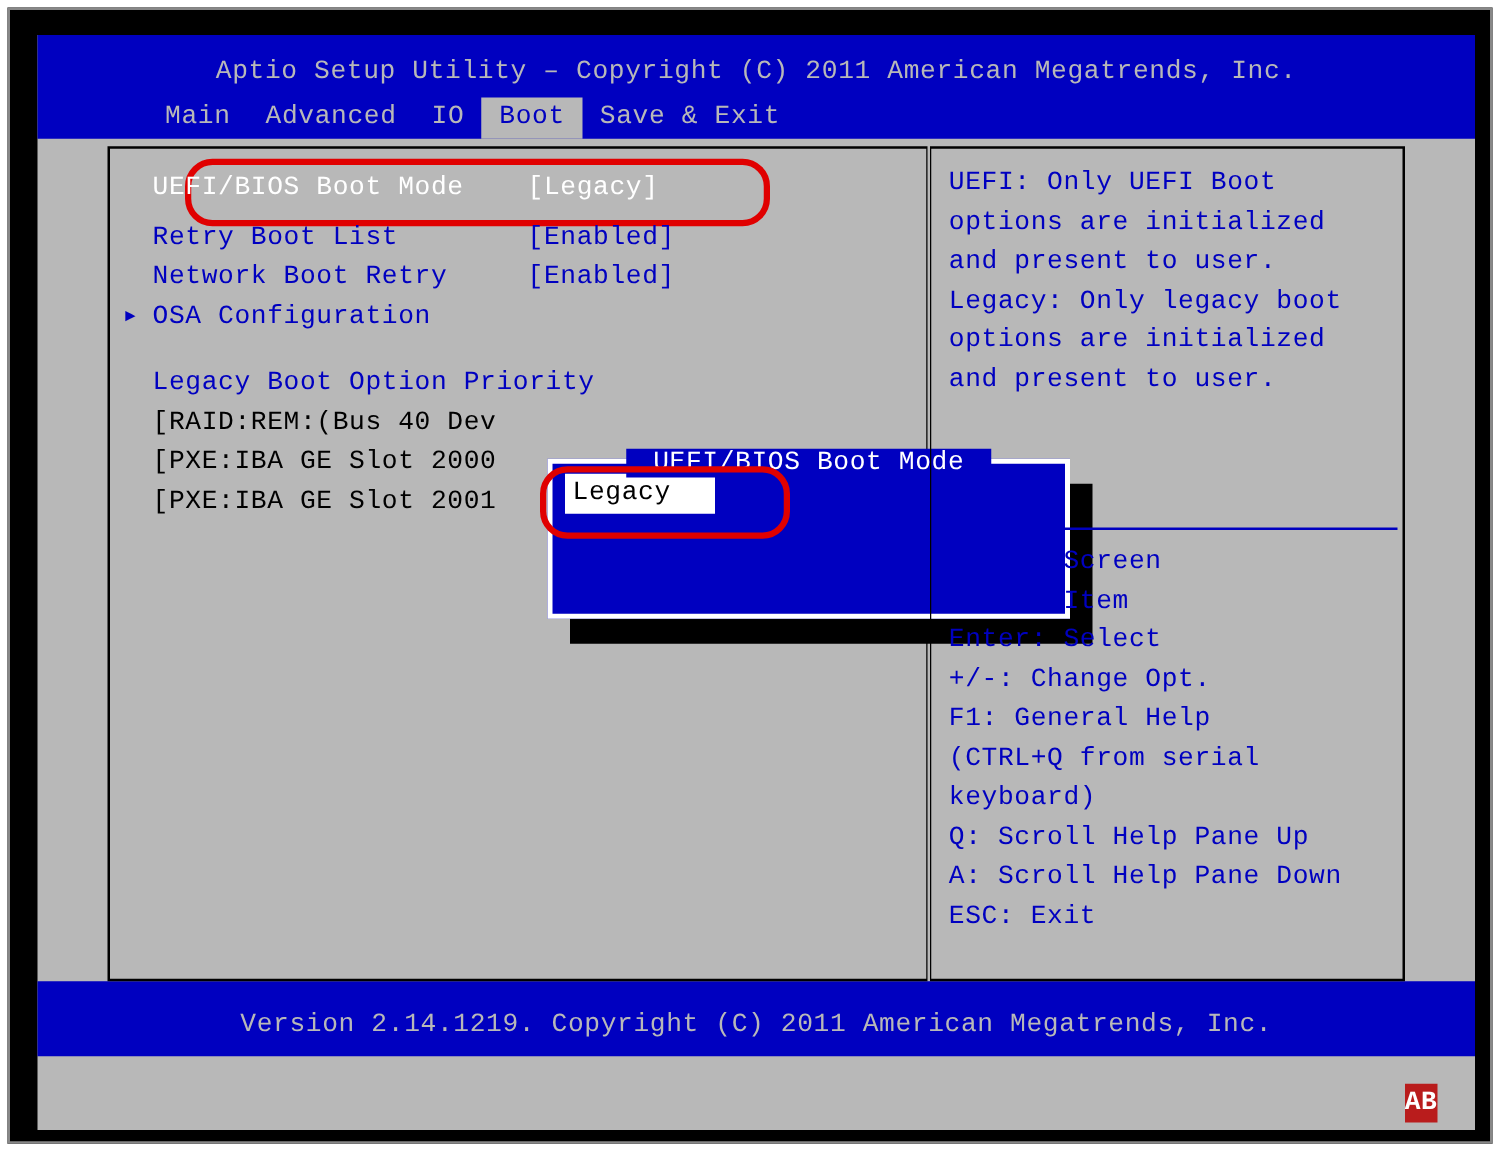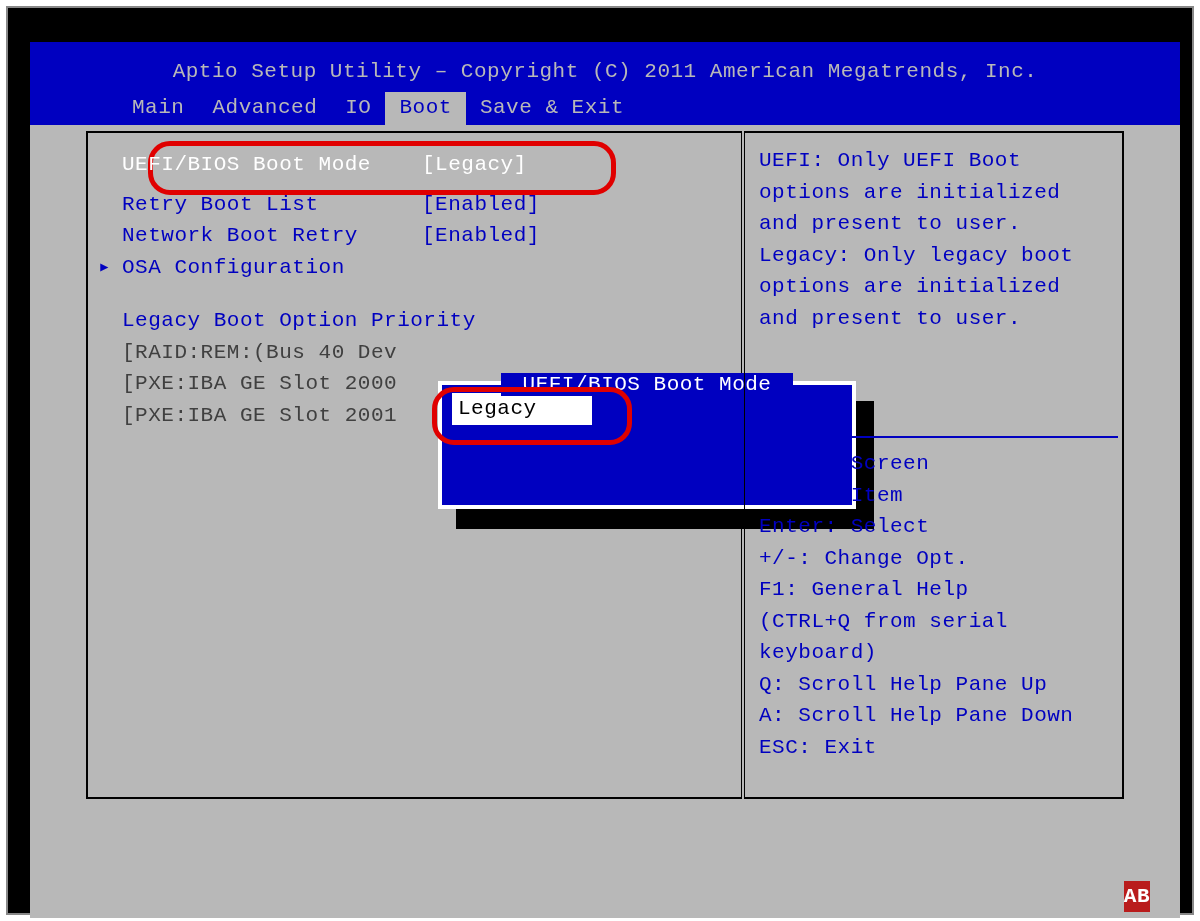--- a/index.html
+++ b/index.html
@@ -15,21 +15,21 @@
     overflow: hidden;
   }
   .outer-frame {
     position: absolute;
     left: 6px; top: 6px; right: 6px; bottom: 6px;
     border: 2px solid #888;
     background: #000;
   }
   .bios {
     position: absolute;
-    left: 22px; top: 34px;
+    left: 22px; top: 20px;
     width: 1150px;
     height: 876px;
     background: #b8b8b8;
   }
   .topbar {
     background: #0000c0;
     color: #b8b8b8;
   }
   .title-line {
     text-align: center;
@@ -82,21 +82,21 @@
   .setting-value { }
   .arrow-marker {
     position: absolute; left: 2px; color: #0000c0;
   }
   .section-heading {
     color: #0000c0;
     padding-left: 26px;
     margin-top: 22px;
   }
   .priority-item {
-    color: #404040;
+    color: #000000;
     padding-left: 26px;
     white-space: pre;
   }
 
   
   .highlight-box {
     position: absolute;
     border: 5px solid #e00000;
     border-radius: 22px;
     pointer-events: none;
@@ -134,21 +134,21 @@
   }
   .popup-option {
     color: #fff;
     padding-left: 4px;
     cursor: pointer;
     margin-top: 6px;
   }
   .popup-option.selected {
     background: #fff;
     color: #000;
-    width: 140px;
+    width: 120px;
     padding-left: 6px;
   }
   .highlight-2 {
     left: 344px; top: 254px;
     width: 200px; height: 58px;
   }
 
   .right-separator {
     border-top: 2px solid #0000c0;
     margin: 12px -14px 10px -10px;
@@ -236,15 +236,16 @@
         <div>Enter: Select</div>
         <div>+/-: Change Opt.</div>
         <div>F1: General Help</div>
         <div>(CTRL+Q from serial keyboard)</div>
         <div>Q: Scroll Help Pane Up</div>
         <div>A: Scroll Help Pane Down</div>
         <div>ESC: Exit</div>
       </div>
     </div>
 
+    <div class="footer-line">Version 2.14.1219. Copyright (C) 2011 American Megatrends, Inc.</div>
     <div class="ab-badge">AB</div>
   </div>
 </div>
 
 </body></html>

